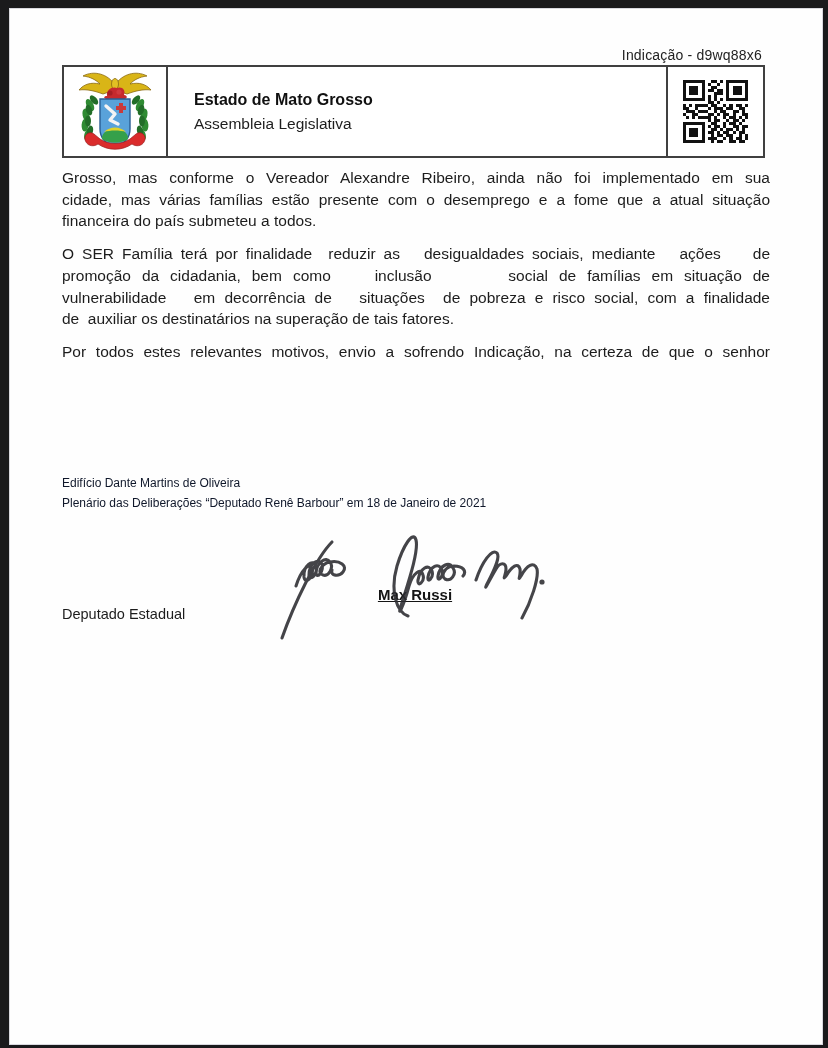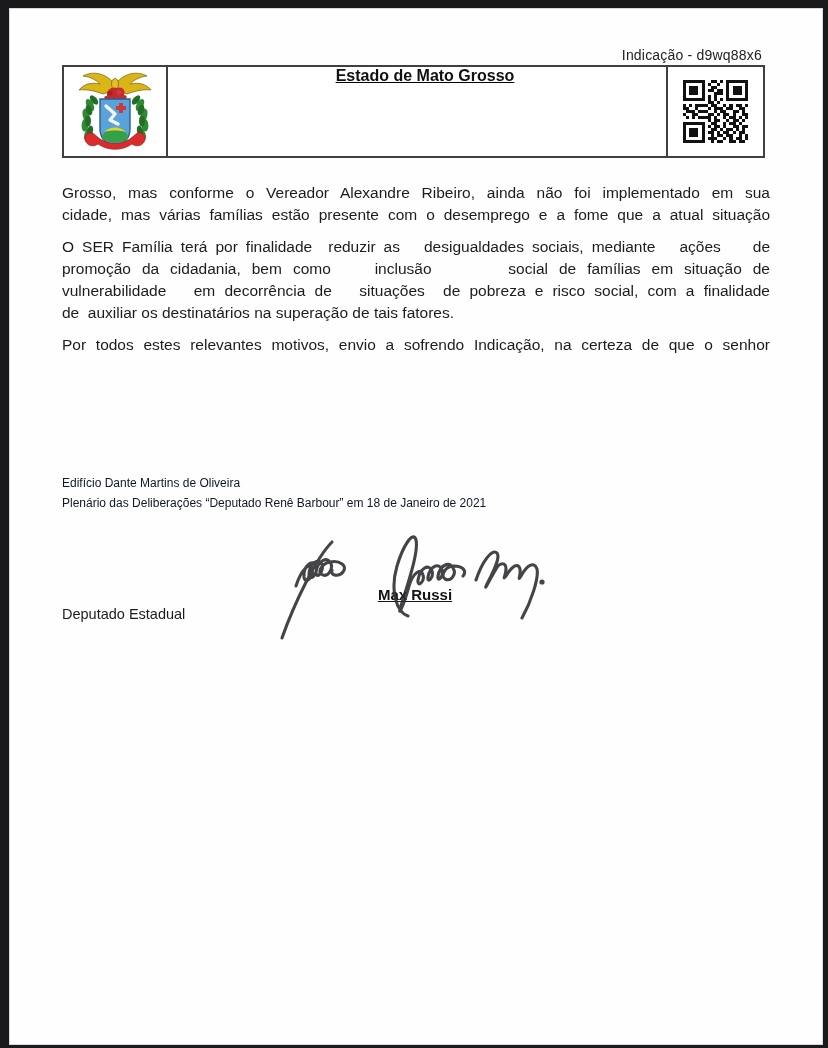--- a/index.html
+++ b/index.html
@@ -20,32 +20,31 @@
   .header-box{
     position:absolute;left:52px;top:56px;width:703px;height:93px;
     border:2px solid #404040;box-sizing:border-box;
     display:flex;align-items:stretch;background:#fff;
   }
   .header-cell-arms{
     width:104px;border-right:2px solid #404040;box-sizing:border-box;
     display:flex;align-items:center;justify-content:center;
   }
   .header-cell-text{
-    flex:1;display:flex;flex-direction:row;justify-content:center;
-    padding-left:16px;
-    text-decoration:underline;
+    flex:1;display:flex;flex-direction:column;justify-content:center;
+    padding-left:26px;
   }
   .header-title{font-size:16px;font-weight:bold;color:#101010;margin-bottom:6px;}
   .header-subtitle{font-size:15.5px;color:#1e1e1e;}
   .header-cell-qr{
     width:97px;border-left:2px solid #404040;box-sizing:border-box;
     display:flex;align-items:center;justify-content:center;
   }
   .doc-body{
-    position:absolute;left:52px;top:173px;width:708px;
+    position:absolute;left:52px;top:158px;width:708px;
     font-size:15.5px;line-height:21.7px;color:#1c1c1c;
   }
   .para{margin:0 0 11px 0;}
   .jline{text-align:justify;text-align-last:justify;}
   .jline.last{text-align-last:left;}
   .venue{
     position:absolute;left:52px;top:464px;width:706px;
     text-align:left;font-size:12px;line-height:20.4px;color:#0f172a;
   }
   .signer-name{
@@ -97,20 +96,21 @@
         <path d="M24,30 L54,30 L54,60 C54,70 46,76 39,79 C32,76 24,70 24,60 Z" fill="#59a2da" stroke="#2a5d92" stroke-width="1.4"></path>
         <path d="M43,34 h4 v3 h3 v4 h-3 v3 h-4 v-3 h-3 v-4 h3 Z" fill="#c93a3a"></path>
         <path d="M30,37 L39,45 L34,51 L42,55" stroke="#f4f4f4" stroke-width="3.4" fill="none" stroke-linejoin="round" stroke-linecap="round"></path>
         <path d="M26,68 C28,57 50,57 52,68 L52,70 C44,75 34,75 26,70 Z" fill="#35a04a"></path>
         <path d="M28,63 C34,57 44,57 50,63 C44,61 34,61 28,63 Z" fill="#dfd32b"></path>
         <path d="M10,73 C6,67 13,61 18,65 L24,70 C33,76 45,76 54,70 L60,65 C65,61 72,67 68,73 C66,77 60,78 56,75 C46,82 32,82 22,75 C18,78 12,77 10,73 Z" fill="#da2c2c" stroke="#9a1c1c" stroke-width="0.7"></path>
       </svg>
     </div>
     <div class="header-cell-text">
       <div class="header-title">Estado de Mato Grosso</div>
+      <div class="header-subtitle">Assembleia Legislativa</div>
     </div>
     <div class="header-cell-qr">
       <svg id="qr-svg" class="qr-svg" width="65" height="63" viewBox="0 0 21 21" preserveAspectRatio="none" shape-rendering="crispEdges">
           <rect x="0" y="0" width="1" height="1" fill="#111111"></rect>
           <rect x="1" y="0" width="1" height="1" fill="#111111"></rect>
           <rect x="2" y="0" width="1" height="1" fill="#111111"></rect>
           <rect x="3" y="0" width="1" height="1" fill="#111111"></rect>
           <rect x="4" y="0" width="1" height="1" fill="#111111"></rect>
           <rect x="5" y="0" width="1" height="1" fill="#111111"></rect>
           <rect x="6" y="0" width="1" height="1" fill="#111111"></rect>
@@ -346,20 +346,21 @@
           <rect x="18" y="20" width="1" height="1" fill="#111111"></rect>
           <rect x="19" y="20" width="1" height="1" fill="#111111"></rect>
         </svg>
     </div>
   </div>
 
   <div class="doc-body" id="body-paragraphs">
       <div class="para">
         <div class="jline">Grosso, mas conforme o Vereador Alexandre Ribeiro, ainda não foi implementado em sua</div>
         <div class="jline">cidade, mas várias famílias estão presente com o desemprego e a fome que a atual situação</div>
+        <div class="jline last">financeira do país submeteu a todos.</div>
       </div>
       <div class="para">
         <div class="jline">O SER Família terá por finalidade&nbsp; reduzir as&nbsp;&nbsp; desigualdades sociais, mediante&nbsp;&nbsp; ações&nbsp;&nbsp;&nbsp; de</div>
         <div class="jline">promoção da cidadania, bem como&nbsp;&nbsp;&nbsp; inclusão&nbsp;&nbsp;&nbsp;&nbsp;&nbsp;&nbsp; social de famílias em situação de</div>
         <div class="jline">vulnerabilidade&nbsp;&nbsp; em decorrência de&nbsp;&nbsp; situações&nbsp; de pobreza e risco social, com a finalidade</div>
         <div class="jline last">de&nbsp; auxiliar os destinatários na superação de tais fatores.</div>
       </div>
       <div class="para">
         <div class="jline">Por todos estes relevantes motivos, envio a sofrendo Indicação, na certeza de que o senhor</div>
       </div>

